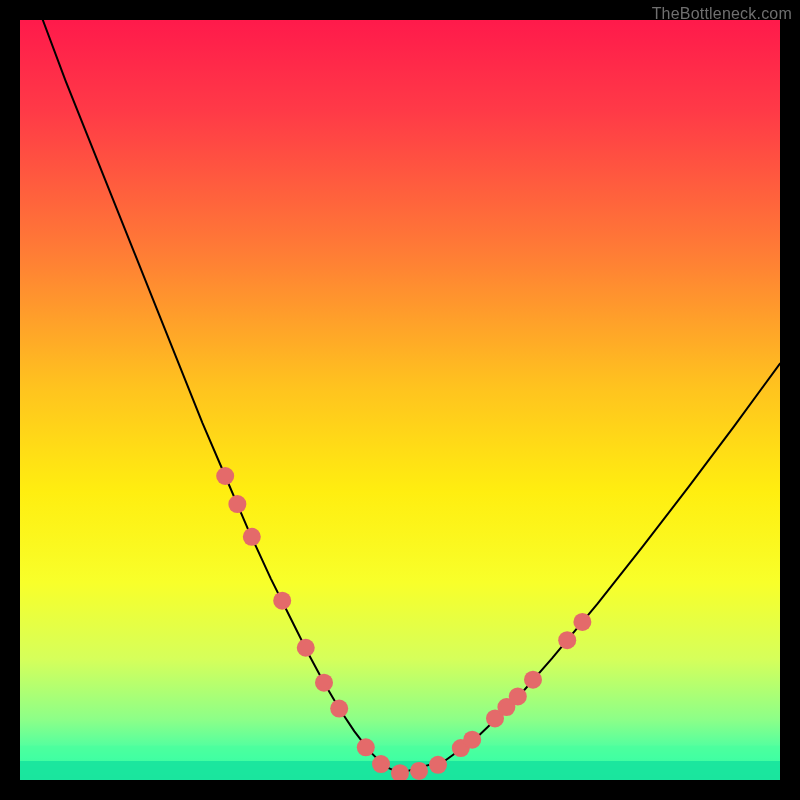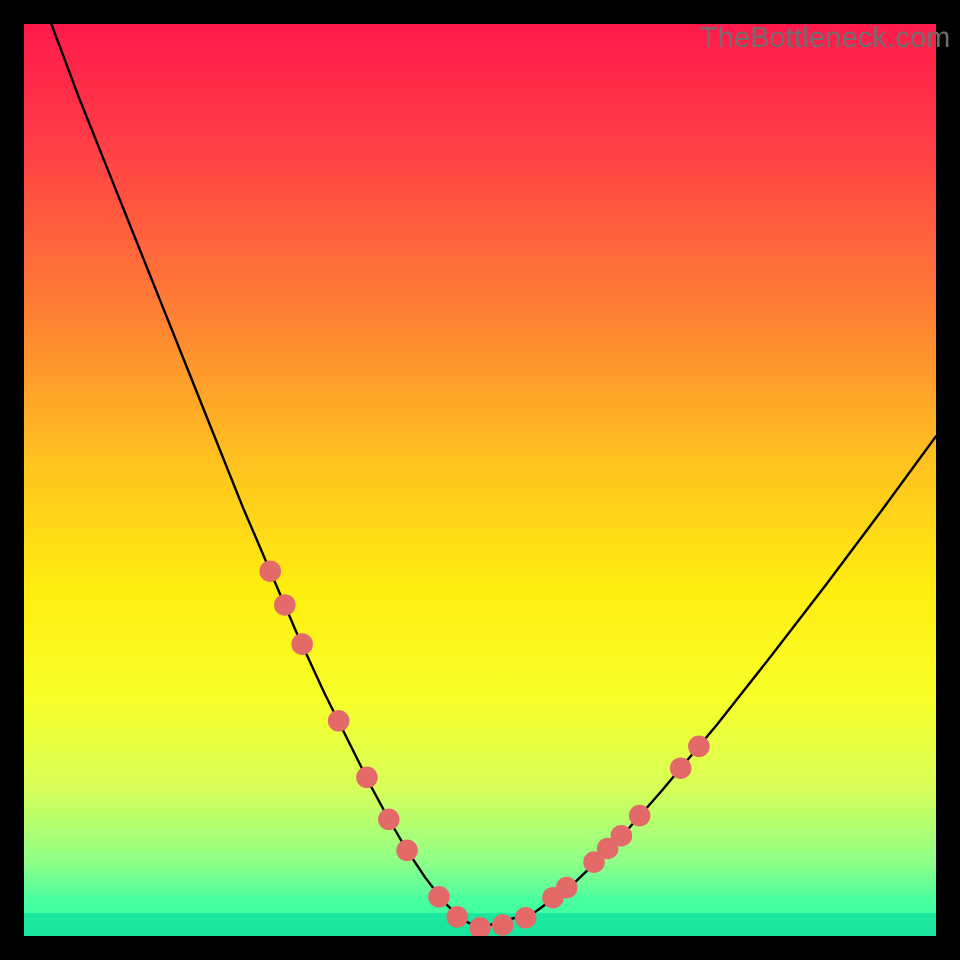--- a/index.html
+++ b/index.html
@@ -14,24 +14,24 @@
   .frame {
     position: absolute;
     left: 20px;
     top: 20px;
     width: 760px;
     height: 760px;
     background: #000;
   }
   .watermark {
     position: absolute;
-    top: 18px;
+    top: 5px;
     right: 8px;
     color: #6f6f6f;
-    font-size: 24px;
+    font-size: 16px;
     letter-spacing: 0.2px;
     font-weight: 500;
     z-index: 50;
   }
   svg { display: block; }
 </style>
 </head>
 <body>
 
 <div class="watermark">TheBottleneck.com</div>

